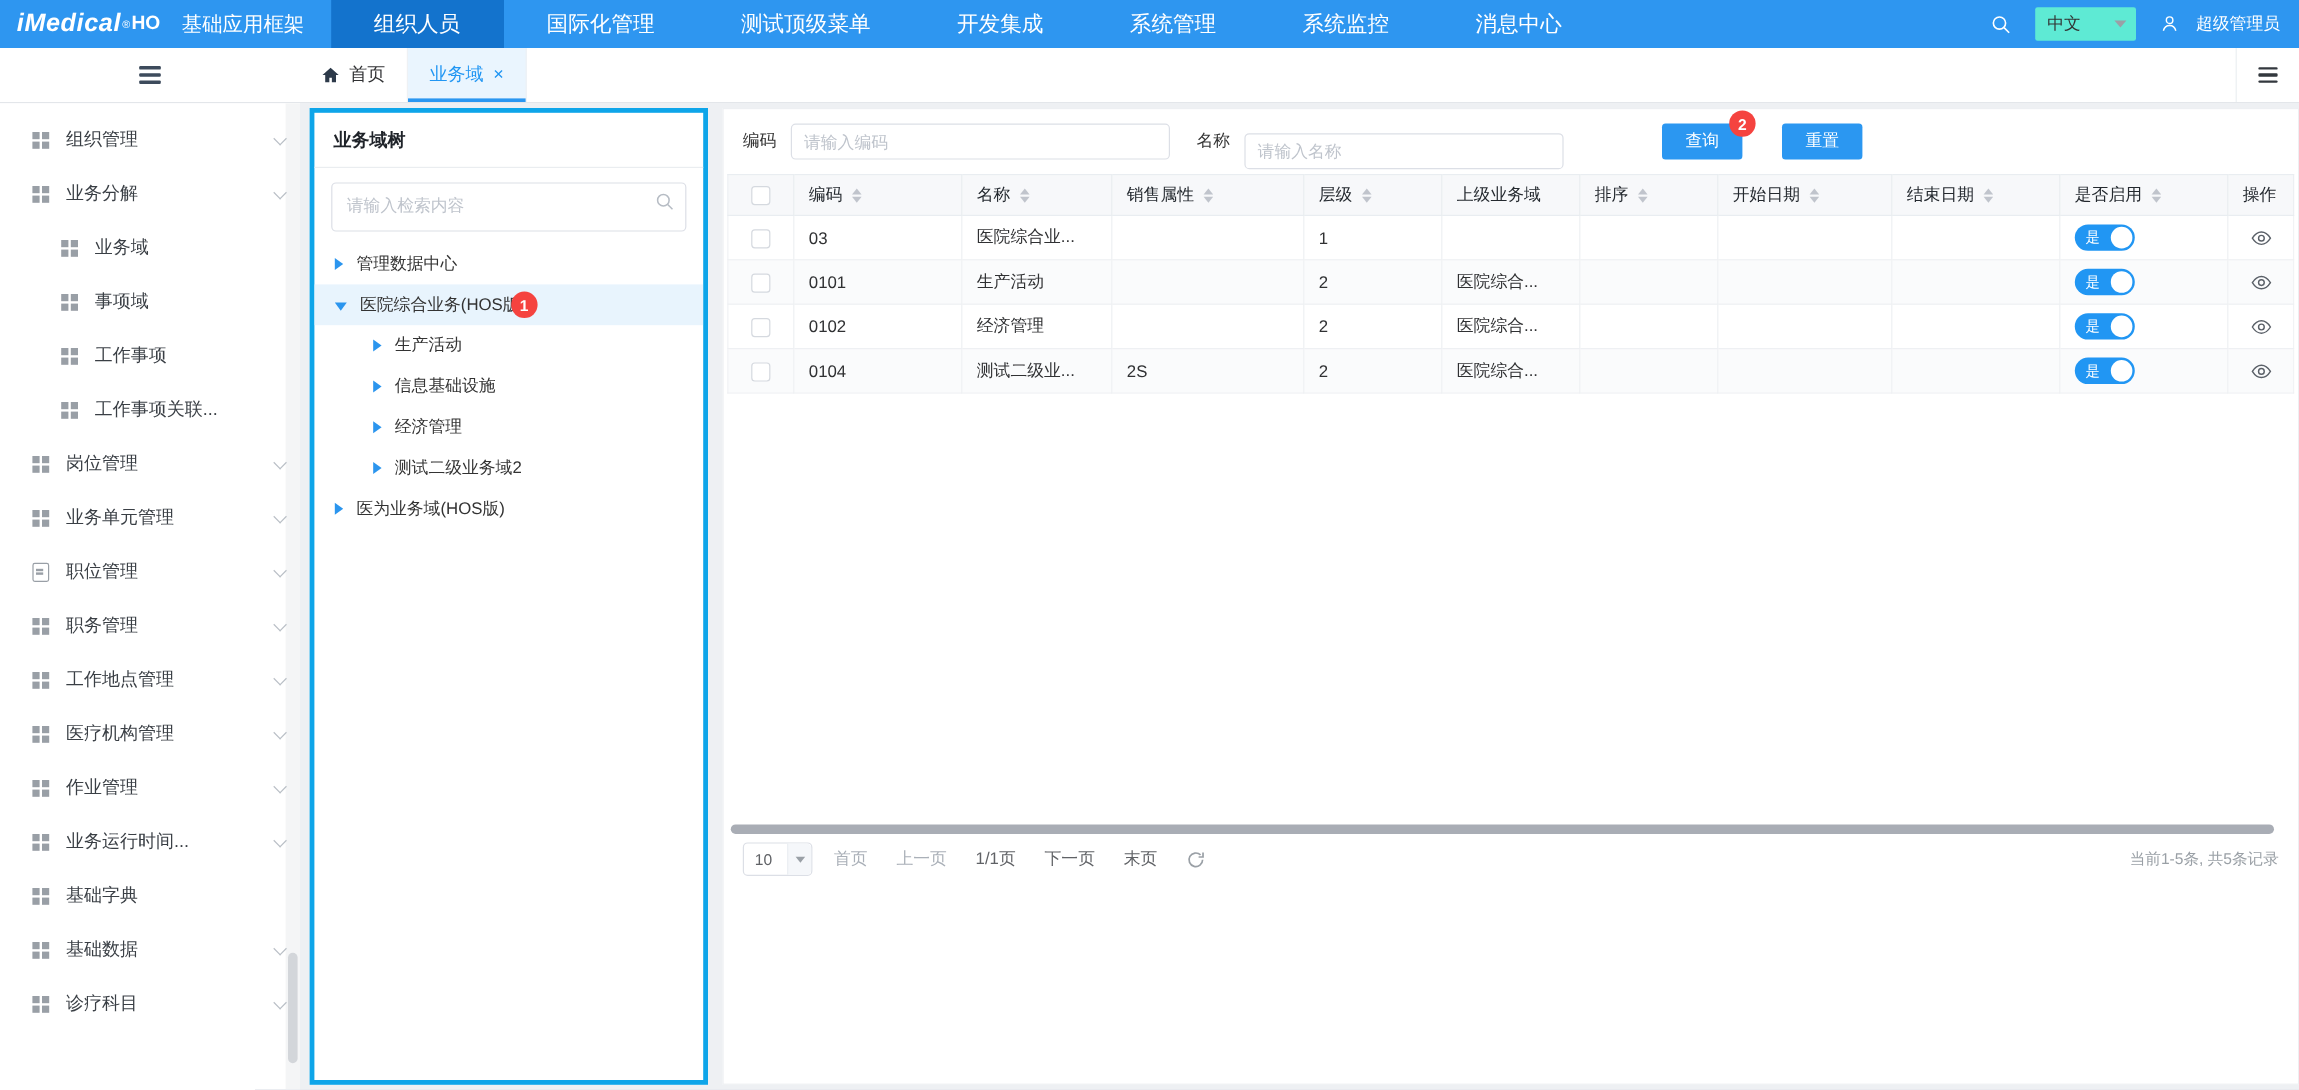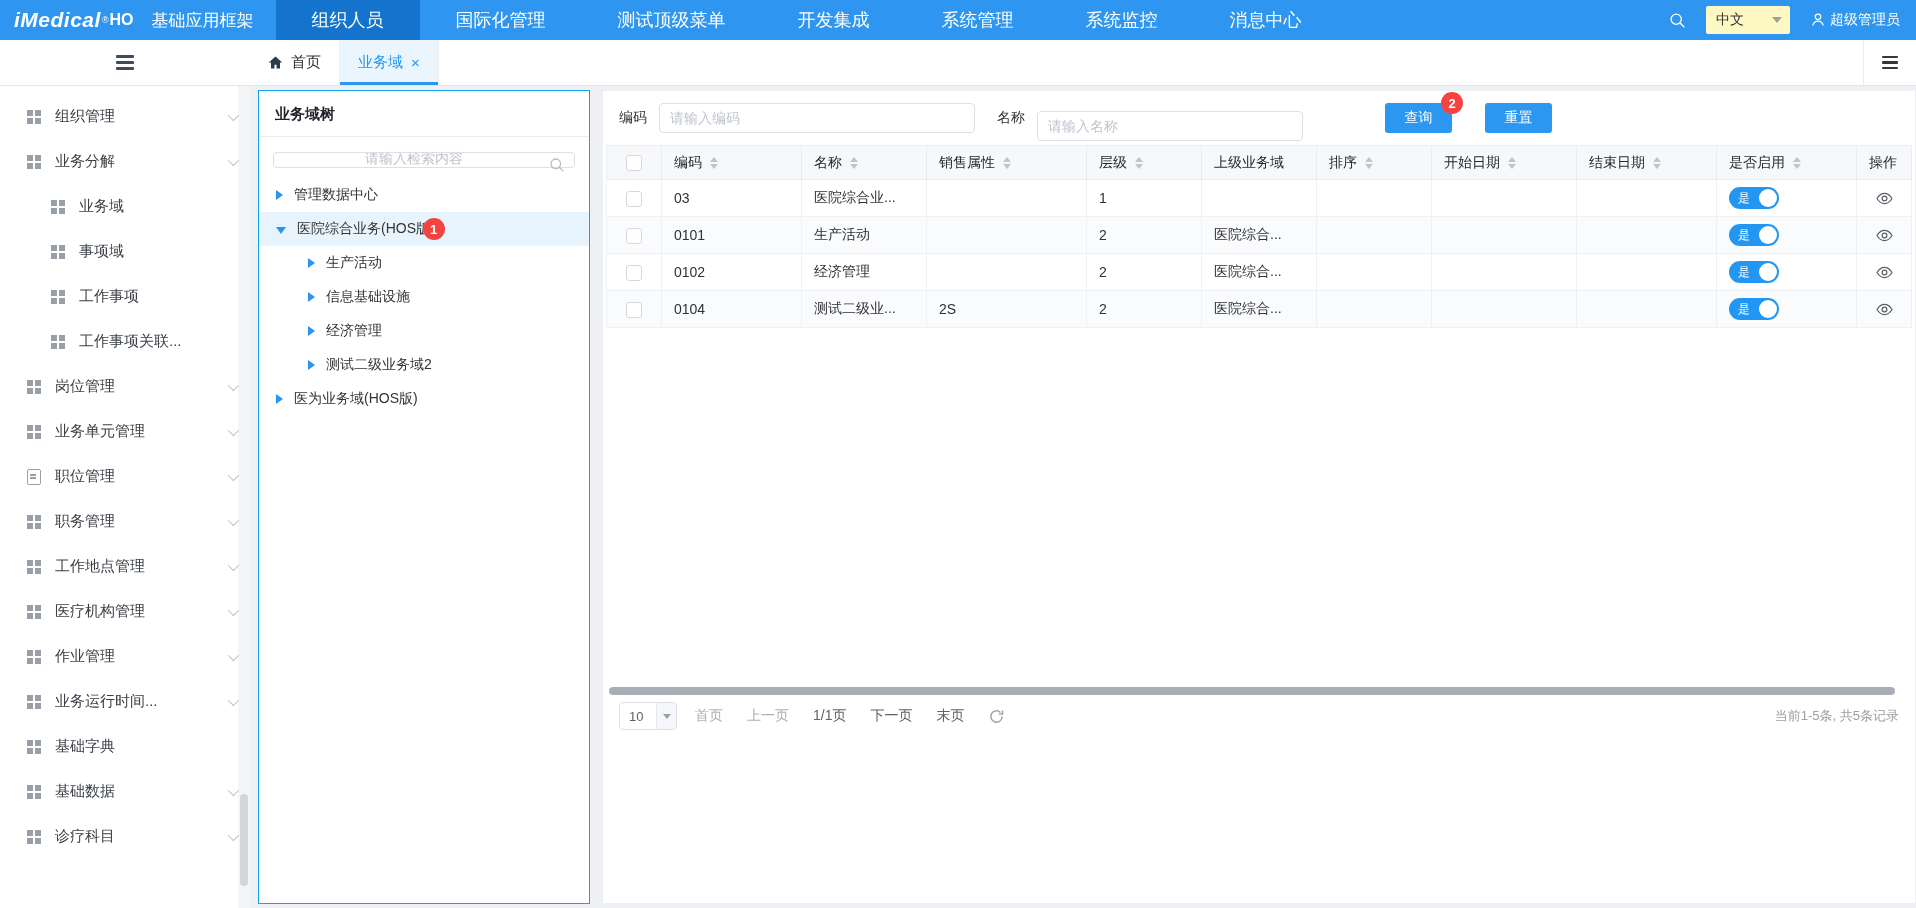--- a/index.html
+++ b/index.html
@@ -15,25 +15,25 @@
   .brand { display:flex; align-items:center; padding-left:14px; white-space:nowrap; }
   .brand-main { font-weight:800; font-style:italic; font-size:21px; letter-spacing:.5px; }
   .brand-reg { font-size:9px; vertical-align:super; margin:0 1px 0 1px; }
   .brand-ho { font-weight:800; font-size:16px; }
   .app-title { font-size:17px; margin-left:18px; font-weight:400; }
   .topnav { display:flex; align-items:stretch; margin-left:22px; }
   .topnav-item { display:flex; align-items:center; padding:0 36px; font-size:18px; cursor:pointer; }
   .topnav-item.active { background:#1373cd; }
   .topbar-right { margin-left:auto; display:flex; align-items:center; gap:20px; padding-right:16px; }
   .icon-search { width:17px; height:17px; }
-  .lang-select { background:#fef9c3; color:#333; width:84px; height:28px; border-radius:2px;
+  .lang-select { background:#5eead4; color:#333; width:84px; height:28px; border-radius:2px;
     display:flex; align-items:center; font-size:14px; padding-left:10px; cursor:pointer; }
   .lang-caret { margin-left:auto; margin-right:8px; width:0; height:0;
     border-left:5px solid transparent; border-right:5px solid transparent; border-top:6px solid #9aa0a6; }
-  .user-menu { display:flex; align-items:center; gap:4px; font-size:14px; cursor:pointer; }
+  .user-menu { display:flex; align-items:center; gap:14px; font-size:14px; cursor:pointer; }
   
   .tabbar { height:46px; background:#fff; border-bottom:1px solid #e3e6ea; display:flex; align-items:stretch; }
   .collapse-zone { width:250px; display:flex; align-items:center; justify-content:center; flex-shrink:0; }
   .bars { display:inline-flex; flex-direction:column; gap:3px; cursor:pointer; }
   .bars i { display:block; width:18px; height:3px; background:#3d4b5c; border-radius:1px; }
   .bars.small i { width:16px; height:2.5px; background:#33383e; }
   .tabs { display:flex; align-items:stretch; }
   .tab { display:flex; align-items:center; gap:8px; padding:0 18px; font-size:15px; color:#303133;
     border-right:1px solid #eef1f4; cursor:pointer; position:relative; background:#fff; }
   .tab.active { background:#eaf5fe; color:#2196f3; }
@@ -54,26 +54,26 @@
     border:1.5px solid #999fa6; border-radius:2px; top:0; }
   .s-icon.doc::after { content:""; position:absolute; left:4px; top:5px; width:6px; height:1.5px;
     background:#999fa6; box-shadow:0 3px #999fa6; }
   .chev { margin-left:auto; width:8px; height:8px; border-right:1.5px solid #b9bfc6;
     border-bottom:1.5px solid #b9bfc6; transform:rotate(45deg) translateY(-2px); }
   .sidebar-item.sub .chev, .sidebar-item.no-chev .chev { visibility:hidden; }
   .side-scroll { position:absolute; right:0; top:0; bottom:0; width:12px; background:#f4f5f6; }
   .side-thumb { position:absolute; right:2px; bottom:22px; width:8px; height:92px; background:#d3d6da; border-radius:4px; }
   
   .tree-panel { width:332px; flex-shrink:0; margin:4px 0 4px 8px; background:#fff;
-    border:1px solid #0ea5e9; display:flex; flex-direction:column; }
+    border:4px solid #0ea5e9; display:flex; flex-direction:column; }
   .tree-title { padding:14px 16px 12px; font-size:15px; font-weight:bold; color:#1f2329;
     border-bottom:1px solid #eaedf0; }
   .tree-search { margin:12px 14px 10px; position:relative; }
-  .tree-search input { width:100%; height:16px; border:1px solid #dcdfe6; border-radius:4px;
-    padding:0 32px 4px 12px; font-size:14px; color:#333; outline:none; font-family:inherit;text-align:center; }
+  .tree-search input { width:100%; height:41px; border:1px solid #dcdfe6; border-radius:4px;
+    padding:0 32px 4px 12px; font-size:14px; color:#333; outline:none; font-family:inherit; }
   .tree-search input::placeholder { color:#bfc4cc; }
   .tree-search svg { position:absolute; right:10px; top:8px; }
   .tree { flex:1; overflow:hidden; }
   .tree-node { height:34px; display:flex; align-items:center; padding-left:17px;
     font-size:14px; color:#333; cursor:pointer; white-space:nowrap; }
   .tree-node.sub { padding-left:49px; }
   .tree-node.selected { background:#e8f4fd; }
   .tri { width:0; height:0; margin-right:11px; flex-shrink:0;
     border-left:7px solid #2b95ee; border-top:5px solid transparent; border-bottom:5px solid transparent; }
   .tree-node.expanded .tri { border-left:5px solid transparent; border-right:5px solid transparent;

